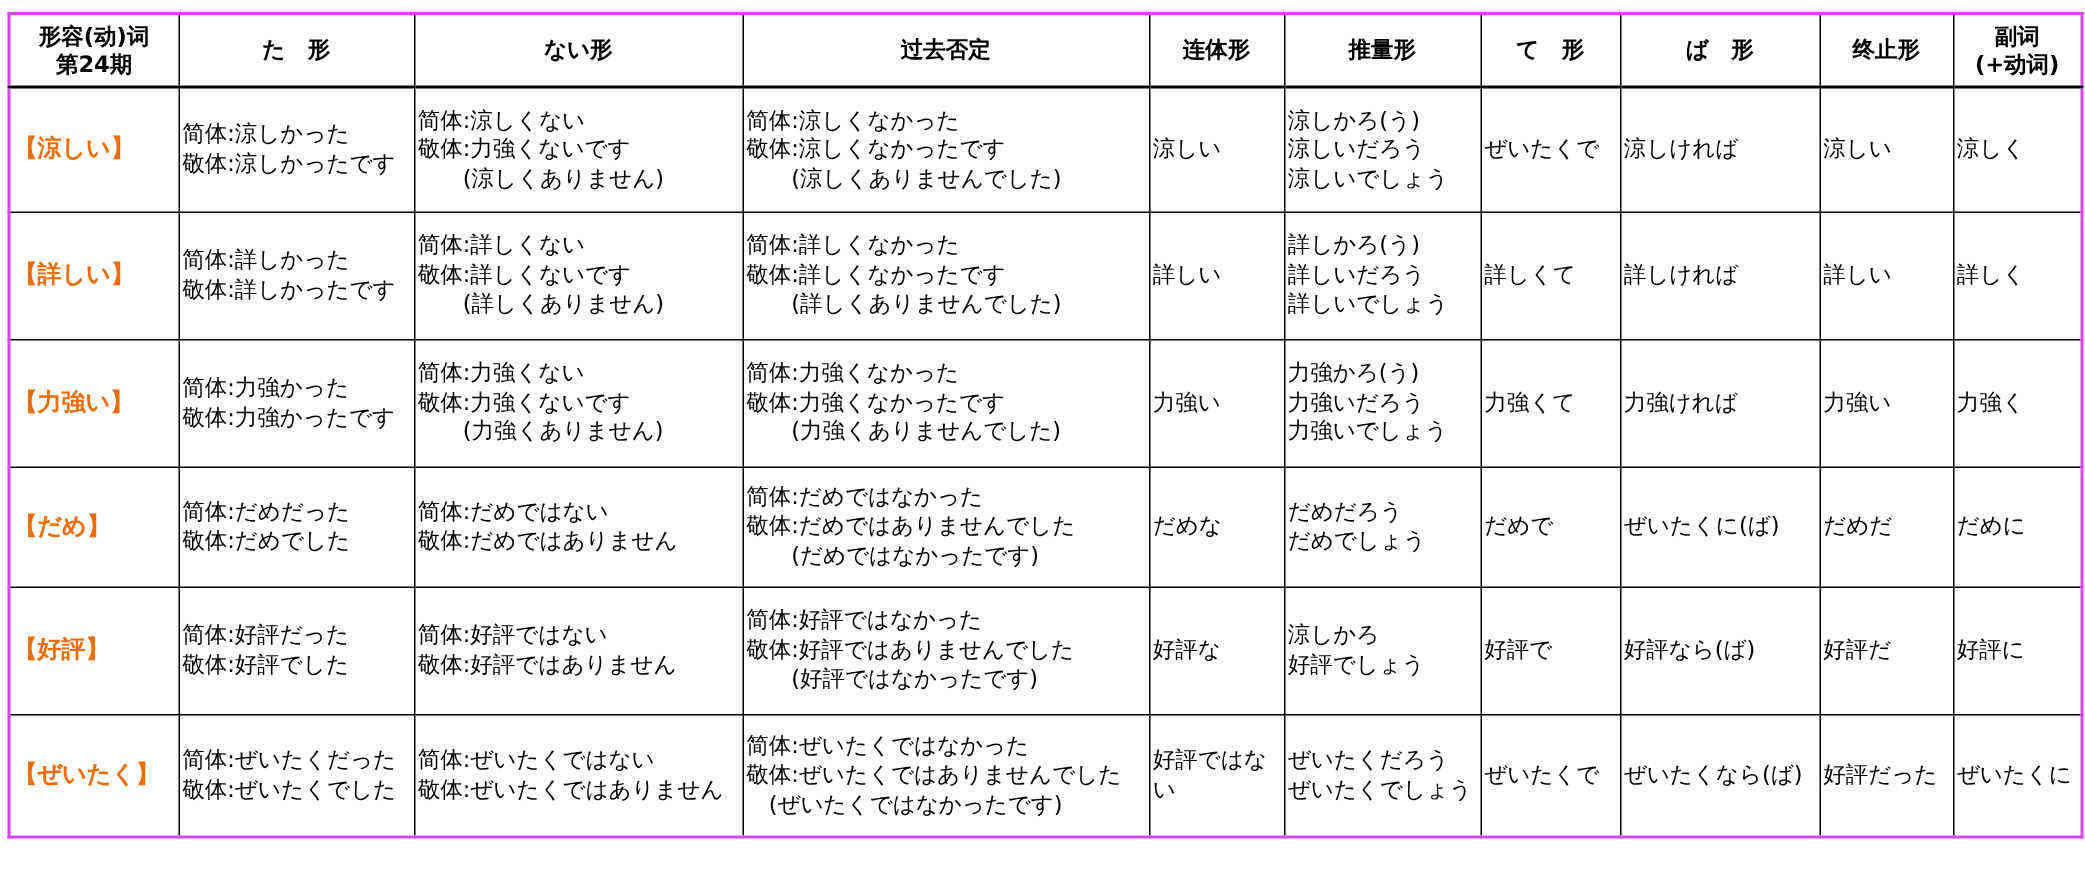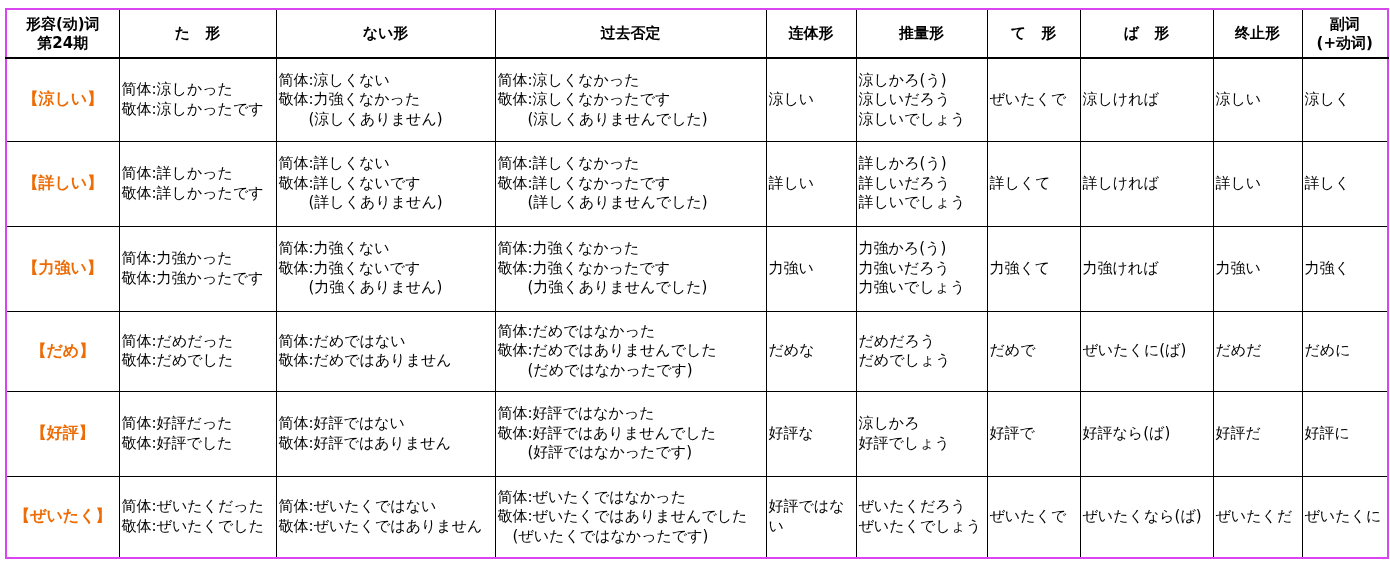--- a/index.html
+++ b/index.html
@@ -31,21 +31,21 @@
     line-height: 1.25;
     padding: 1px 2px;
   }
   tbody td {
     font-size: 15px;
     text-align: left;
     padding: 1px 2px;
     line-height: 1.3;
   }
   td.label {
-    text-align: center;
+    text-align: left;
     color: var(--accent, #ED6C05);
     font-weight: bold;
     font-size: 16px;
   }
   tr.hrow  { height: 49px; }
   tr.r0 { height: 83px; }
   tr.r1 { height: 85px; }
   tr.r2 { height: 85px; }
   tr.r3 { height: 80px; }
   tr.r4 { height: 85px; }
@@ -83,21 +83,21 @@
         <th>副词
 (+动词)</th>
       </tr>
     </thead>
     <tbody>
       <tr class="r0">
         <td class="label">【涼しい】</td>
         <td>简体:涼しかった
 敬体:涼しかったです</td>
         <td>简体:涼しくない
-敬体:力強くなかった
+敬体:力強くないです
 　　(涼しくありません)</td>
         <td>简体:涼しくなかった
 敬体:涼しくなかったです
 　　(涼しくありませんでした)</td>
         <td>涼しい</td>
         <td>涼しかろ(う)
 涼しいだろう
 涼しいでしょう</td>
         <td>ぜいたくで</td>
         <td>涼しければ</td>
@@ -183,18 +183,18 @@
         <td>简体:ぜいたくではない
 敬体:ぜいたくではありません</td>
         <td>简体:ぜいたくではなかった
 敬体:ぜいたくではありませんでした
 　(ぜいたくではなかったです)</td>
         <td>好評ではない</td>
         <td>ぜいたくだろう
 ぜいたくでしょう</td>
         <td>ぜいたくで</td>
         <td>ぜいたくなら(ば)</td>
-        <td>ぜいたくだ</td>
+        <td>好評だった</td>
         <td>ぜいたくに</td>
       </tr>
     </tbody>
   </table>
 </div>
 
 </body></html>

